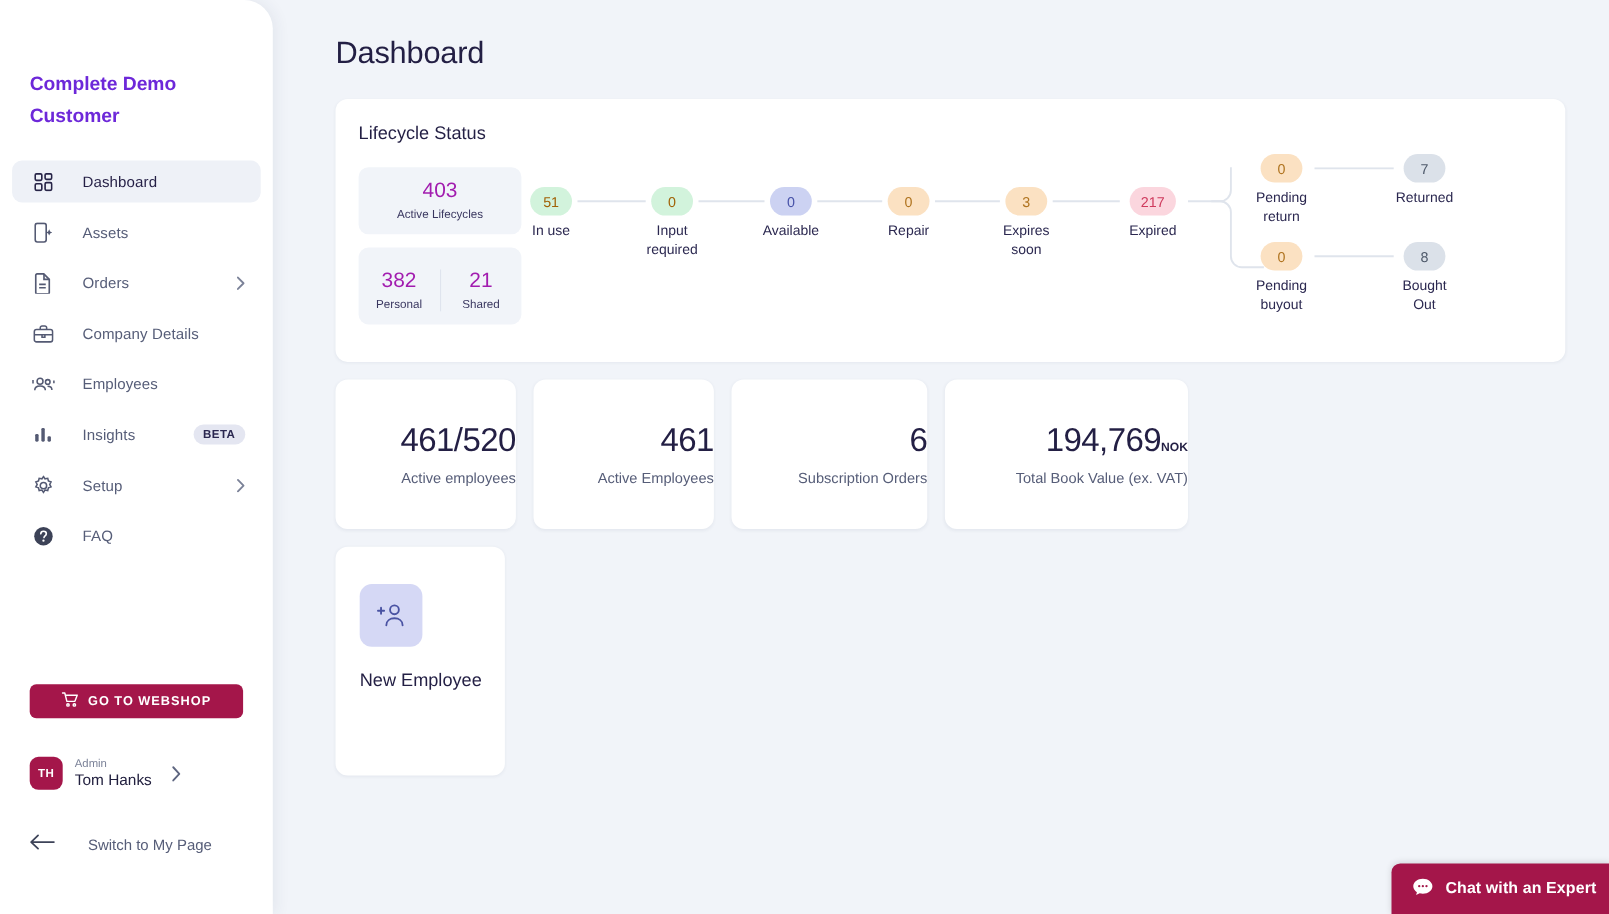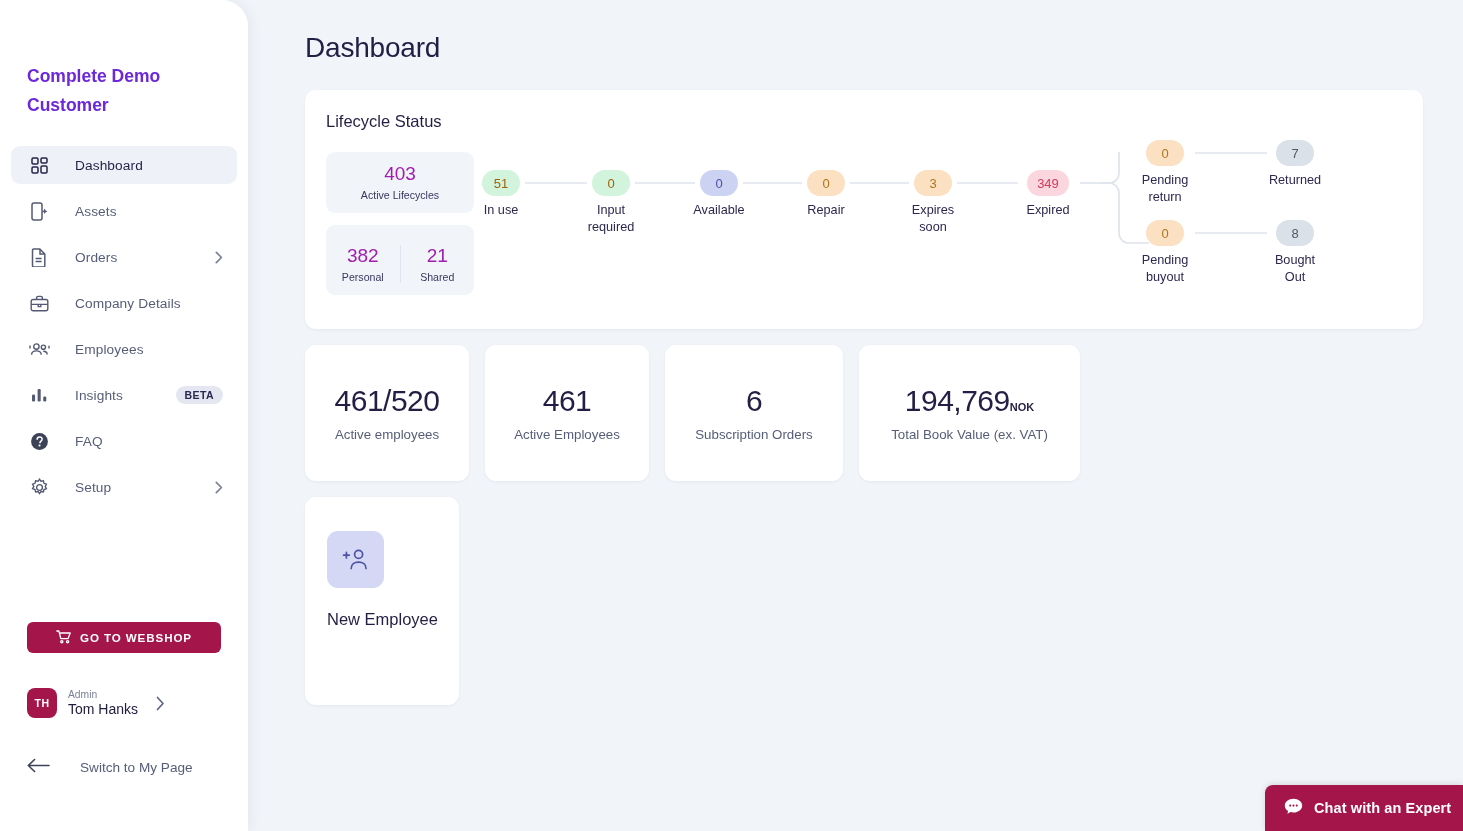--- a/index.html
+++ b/index.html
@@ -150,21 +150,21 @@
   .pill.purple { background: #ccd2f2; color: #4752a8; }
   .pill.peach  { background: #fbe1c2; color: #b07420; }
   .pill.pink   { background: #fbd6de; color: #cf3b5e; }
   .pill.gray   { background: #dbe1e9; color: #4f5a6b; }
 
   
   .stats { display: flex; gap: 16px; margin-top: 16px; }
   .stat-card {
     height: 136px;
     display: flex; flex-direction: column;
-    align-items: center; justify-content: center;
+    align-items: flex-end; justify-content: center;
     cursor: pointer;
   }
   .stat-value { font-size: 30px; color: #231f44; font-weight: 400; letter-spacing: -.5px; }
   .stat-value .unit { font-size: 11px; font-weight: 600; vertical-align: baseline; letter-spacing: 0; }
   .stat-label { font-size: 13.3px; color: #565d78; margin-top: 9px; }
 
   
   .actions { margin-top: 16px; }
   .action-card {
     width: 154px; height: 208px;
@@ -276,42 +276,42 @@
             <rect x="6.6" y="2" width="3.1" height="12.5" rx="1.2"></rect>
             <rect x="12.2" y="9.6" width="3.1" height="4.9" rx="1.2"></rect>
           </svg>
         </span>
         <span class="nav-label">Insights</span>
         <span class="beta-badge">BETA</span>
       </div>
 
       <div class="nav-item">
         <span class="nav-ico">
-          <svg width="19" height="19" viewBox="0 0 19 19">
-            <circle cx="9.5" cy="9.5" r="8.4" fill="#3c4257"></circle>
-            <path d="M7.1 7.3c0-1.4 1.1-2.3 2.5-2.3 1.5 0 2.5.9 2.5 2.2 0 1.9-2.1 1.9-2.1 3.5" fill="none" stroke="#fff" stroke-width="1.5" stroke-linecap="round"></path>
-            <circle cx="9.5" cy="13.5" r="1.05" fill="#fff"></circle>
-          </svg>
-        </span>
-        <span class="nav-label">FAQ</span>
-      </div>
-
-      <div class="nav-item">
-        <span class="nav-ico">
           <svg width="19" height="19" viewBox="0 0 19 19" fill="none" stroke="currentColor" stroke-width="1.4">
             <circle cx="9.5" cy="9.5" r="2.9"></circle>
             <path d="M9.5 1.2l1.4 2.1 2.5-.5.6 2.5 2.4.9-1.2 2.2 1.2 2.2-2.4.9-.6 2.5-2.5-.5-1.4 2.1-1.4-2.1-2.5.5-.6-2.5-2.4-.9 1.2-2.2L2.6 6.2l2.4-.9.6-2.5 2.5.5z"></path>
           </svg>
         </span>
         <span class="nav-label">Setup</span>
         <span class="nav-chevron">
           <svg width="8" height="13" viewBox="0 0 8 13" fill="none" stroke="currentColor" stroke-width="1.7" stroke-linecap="round" stroke-linejoin="round">
               <path d="M1.3 1.3L6.4 6.5 1.3 11.7"></path>
             </svg>
         </span>
+      </div>
+
+      <div class="nav-item">
+        <span class="nav-ico">
+          <svg width="19" height="19" viewBox="0 0 19 19">
+            <circle cx="9.5" cy="9.5" r="8.4" fill="#3c4257"></circle>
+            <path d="M7.1 7.3c0-1.4 1.1-2.3 2.5-2.3 1.5 0 2.5.9 2.5 2.2 0 1.9-2.1 1.9-2.1 3.5" fill="none" stroke="#fff" stroke-width="1.5" stroke-linecap="round"></path>
+            <circle cx="9.5" cy="13.5" r="1.05" fill="#fff"></circle>
+          </svg>
+        </span>
+        <span class="nav-label">FAQ</span>
       </div>
     </nav>
 
     <button class="webshop-btn">
       <span>
         <svg width="15" height="14" viewBox="0 0 15 14" fill="none" stroke="#fff" stroke-width="1.3" stroke-linecap="round" stroke-linejoin="round">
           <path d="M.8 1h2.1l1.9 7.6h7.3L14.2 3H4.2"></path>
           <circle cx="5.8" cy="11.8" r="1.1"></circle>
             <circle cx="11.6" cy="11.8" r="1.1"></circle>
         </svg>
@@ -396,21 +396,21 @@
         </div>
         <div class="node" style="left:331px; top:18px;">
           <div class="pill peach">0</div>
           <div class="nlabel">Repair</div>
         </div>
         <div class="node" style="left:438px; top:18px;">
           <div class="pill peach">3</div>
           <div class="nlabel" style="width:58px;margin-left:26px;">Expires soon</div>
         </div>
         <div class="node" style="left:553px; top:18px;">
-          <div class="pill pink">349</div>
+          <div class="pill pink">217</div>
           <div class="nlabel">Expired</div>
         </div>
         <div class="node" style="left:670px; top:-12px;">
           <div class="pill peach">0</div>
           <div class="nlabel" style="width:62px;margin-left:24px;">Pending return</div>
         </div>
         <div class="node" style="left:800px; top:-12px;">
           <div class="pill gray">7</div>
           <div class="nlabel">Returned</div>
         </div>

